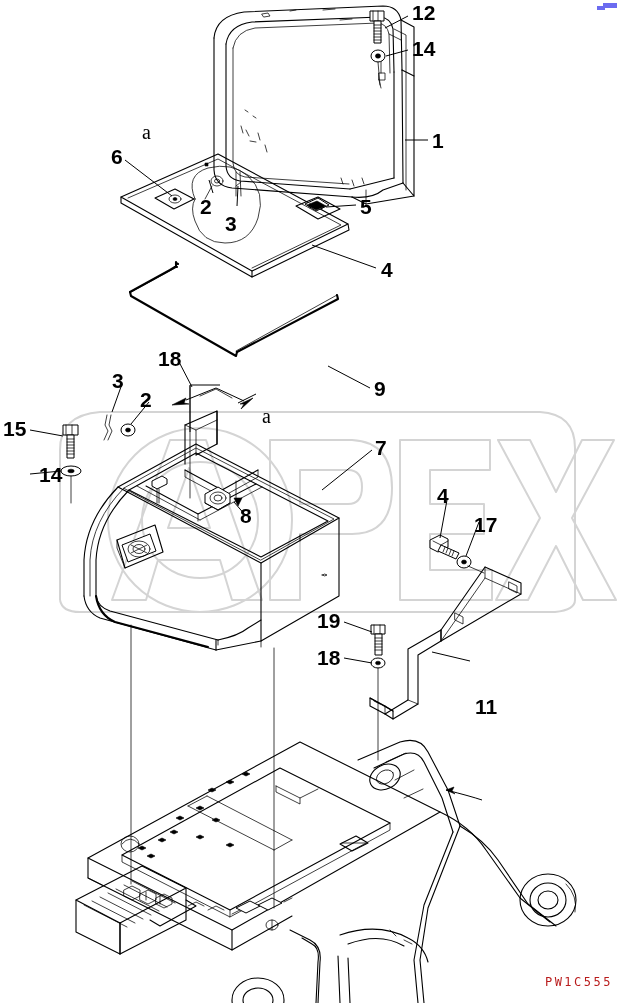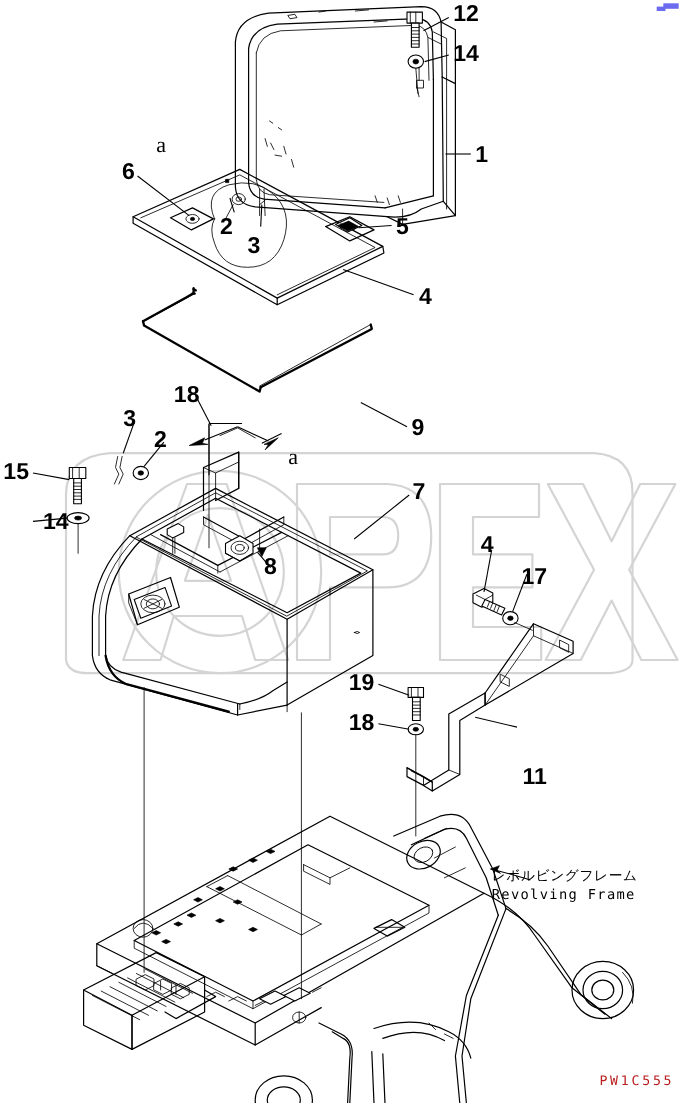--- a/index.html
+++ b/index.html
@@ -518,22 +518,18 @@
     <div class="callout" style="left:240px;top:505px;">8</div>
     <div class="callout" style="left:437px;top:485px;">4</div>
     <div class="callout" style="left:474px;top:488px;margin-top:26px;">17</div>
     <div class="callout" style="left:317px;top:610px;">19</div>
     <div class="callout" style="left:317px;top:647px;">18</div>
     <div class="callout" style="left:475px;top:652px;margin-top:44px;">11</div>
 
     <div class="sec-mark" style="left:142px;top:122px;">a</div>
     <div class="sec-mark" style="left:262px;top:406px;">a</div>
 
-    <div class="frame-label" style="left:447px;top:788px;">
-      <span class="jp">レボルビングフレーム</span>
-      <span class="en">Revolving Frame</span>
-    </div>
   </div>
 
   <div class="sheet-code">PW1C555</div>
   <div class="corner-mark"></div>
 
 </div>
 
 </body></html>

